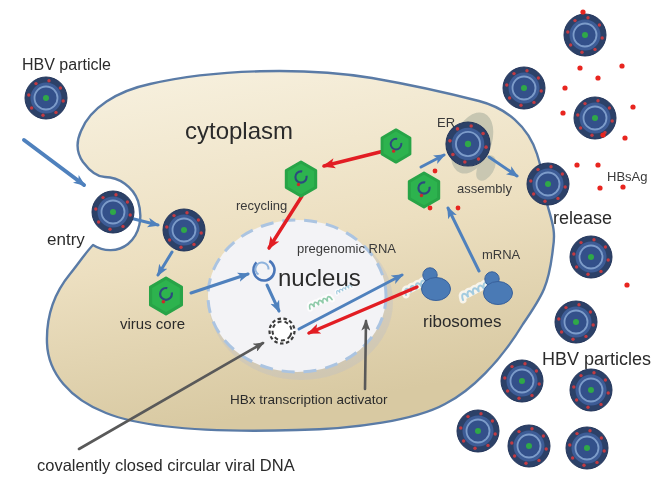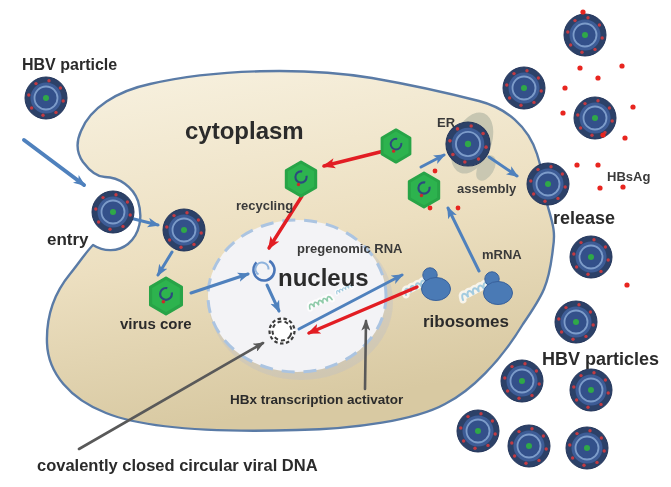--- a/index.html
+++ b/index.html
@@ -1,17 +1,17 @@
 <!DOCTYPE html>
 <html><head>
 <meta charset="utf-8">
 <style>
   html,body{margin:0;padding:0;background:#ffffff;}
   #stage{width:671px;height:487px;position:relative;background:#ffffff;overflow:hidden;
-         font-family:"Liberation Sans", sans-serif;font-weight:bold;}
+         font-family:"Liberation Sans", sans-serif;}
   svg{display:block;}
   text{font-family:"Liberation Sans", sans-serif;fill:#2b2b2b;}
   .big{font-size:24px;}
   .med{font-size:17px;}
   .sm{font-size:13px;fill:#3a3a3a;}
 </style>
 </head>
 <body>
 
 <div id="stage">

